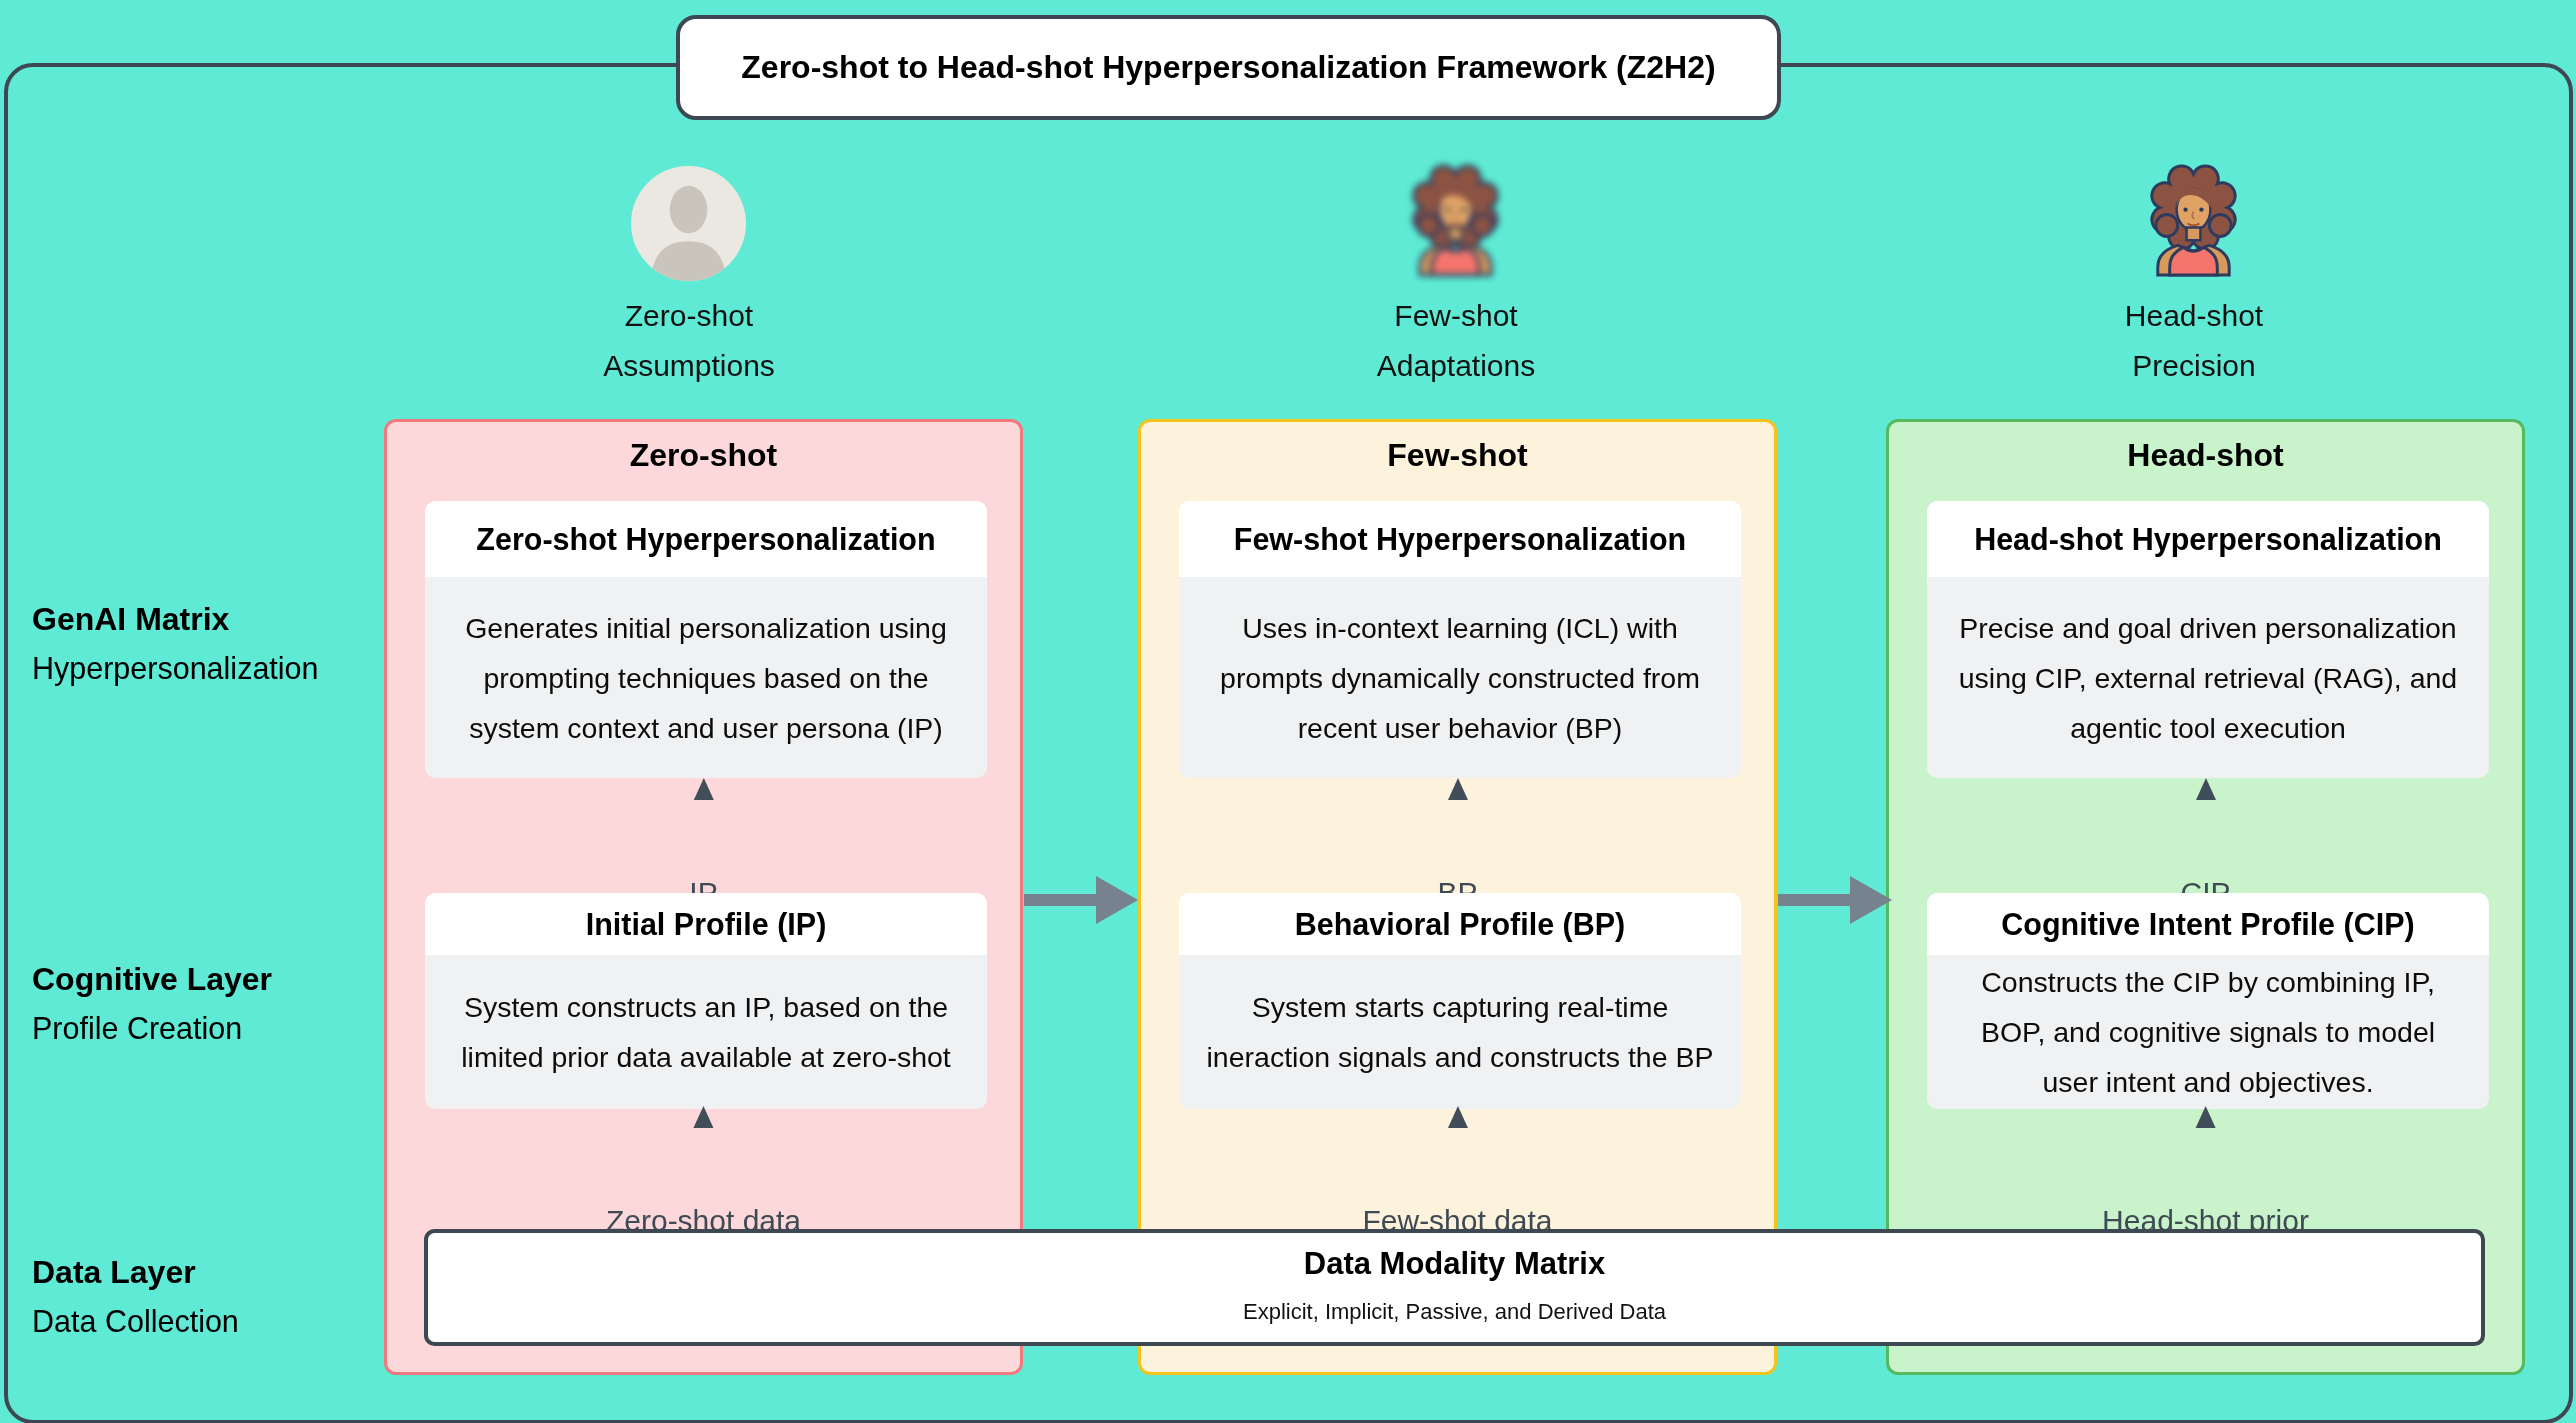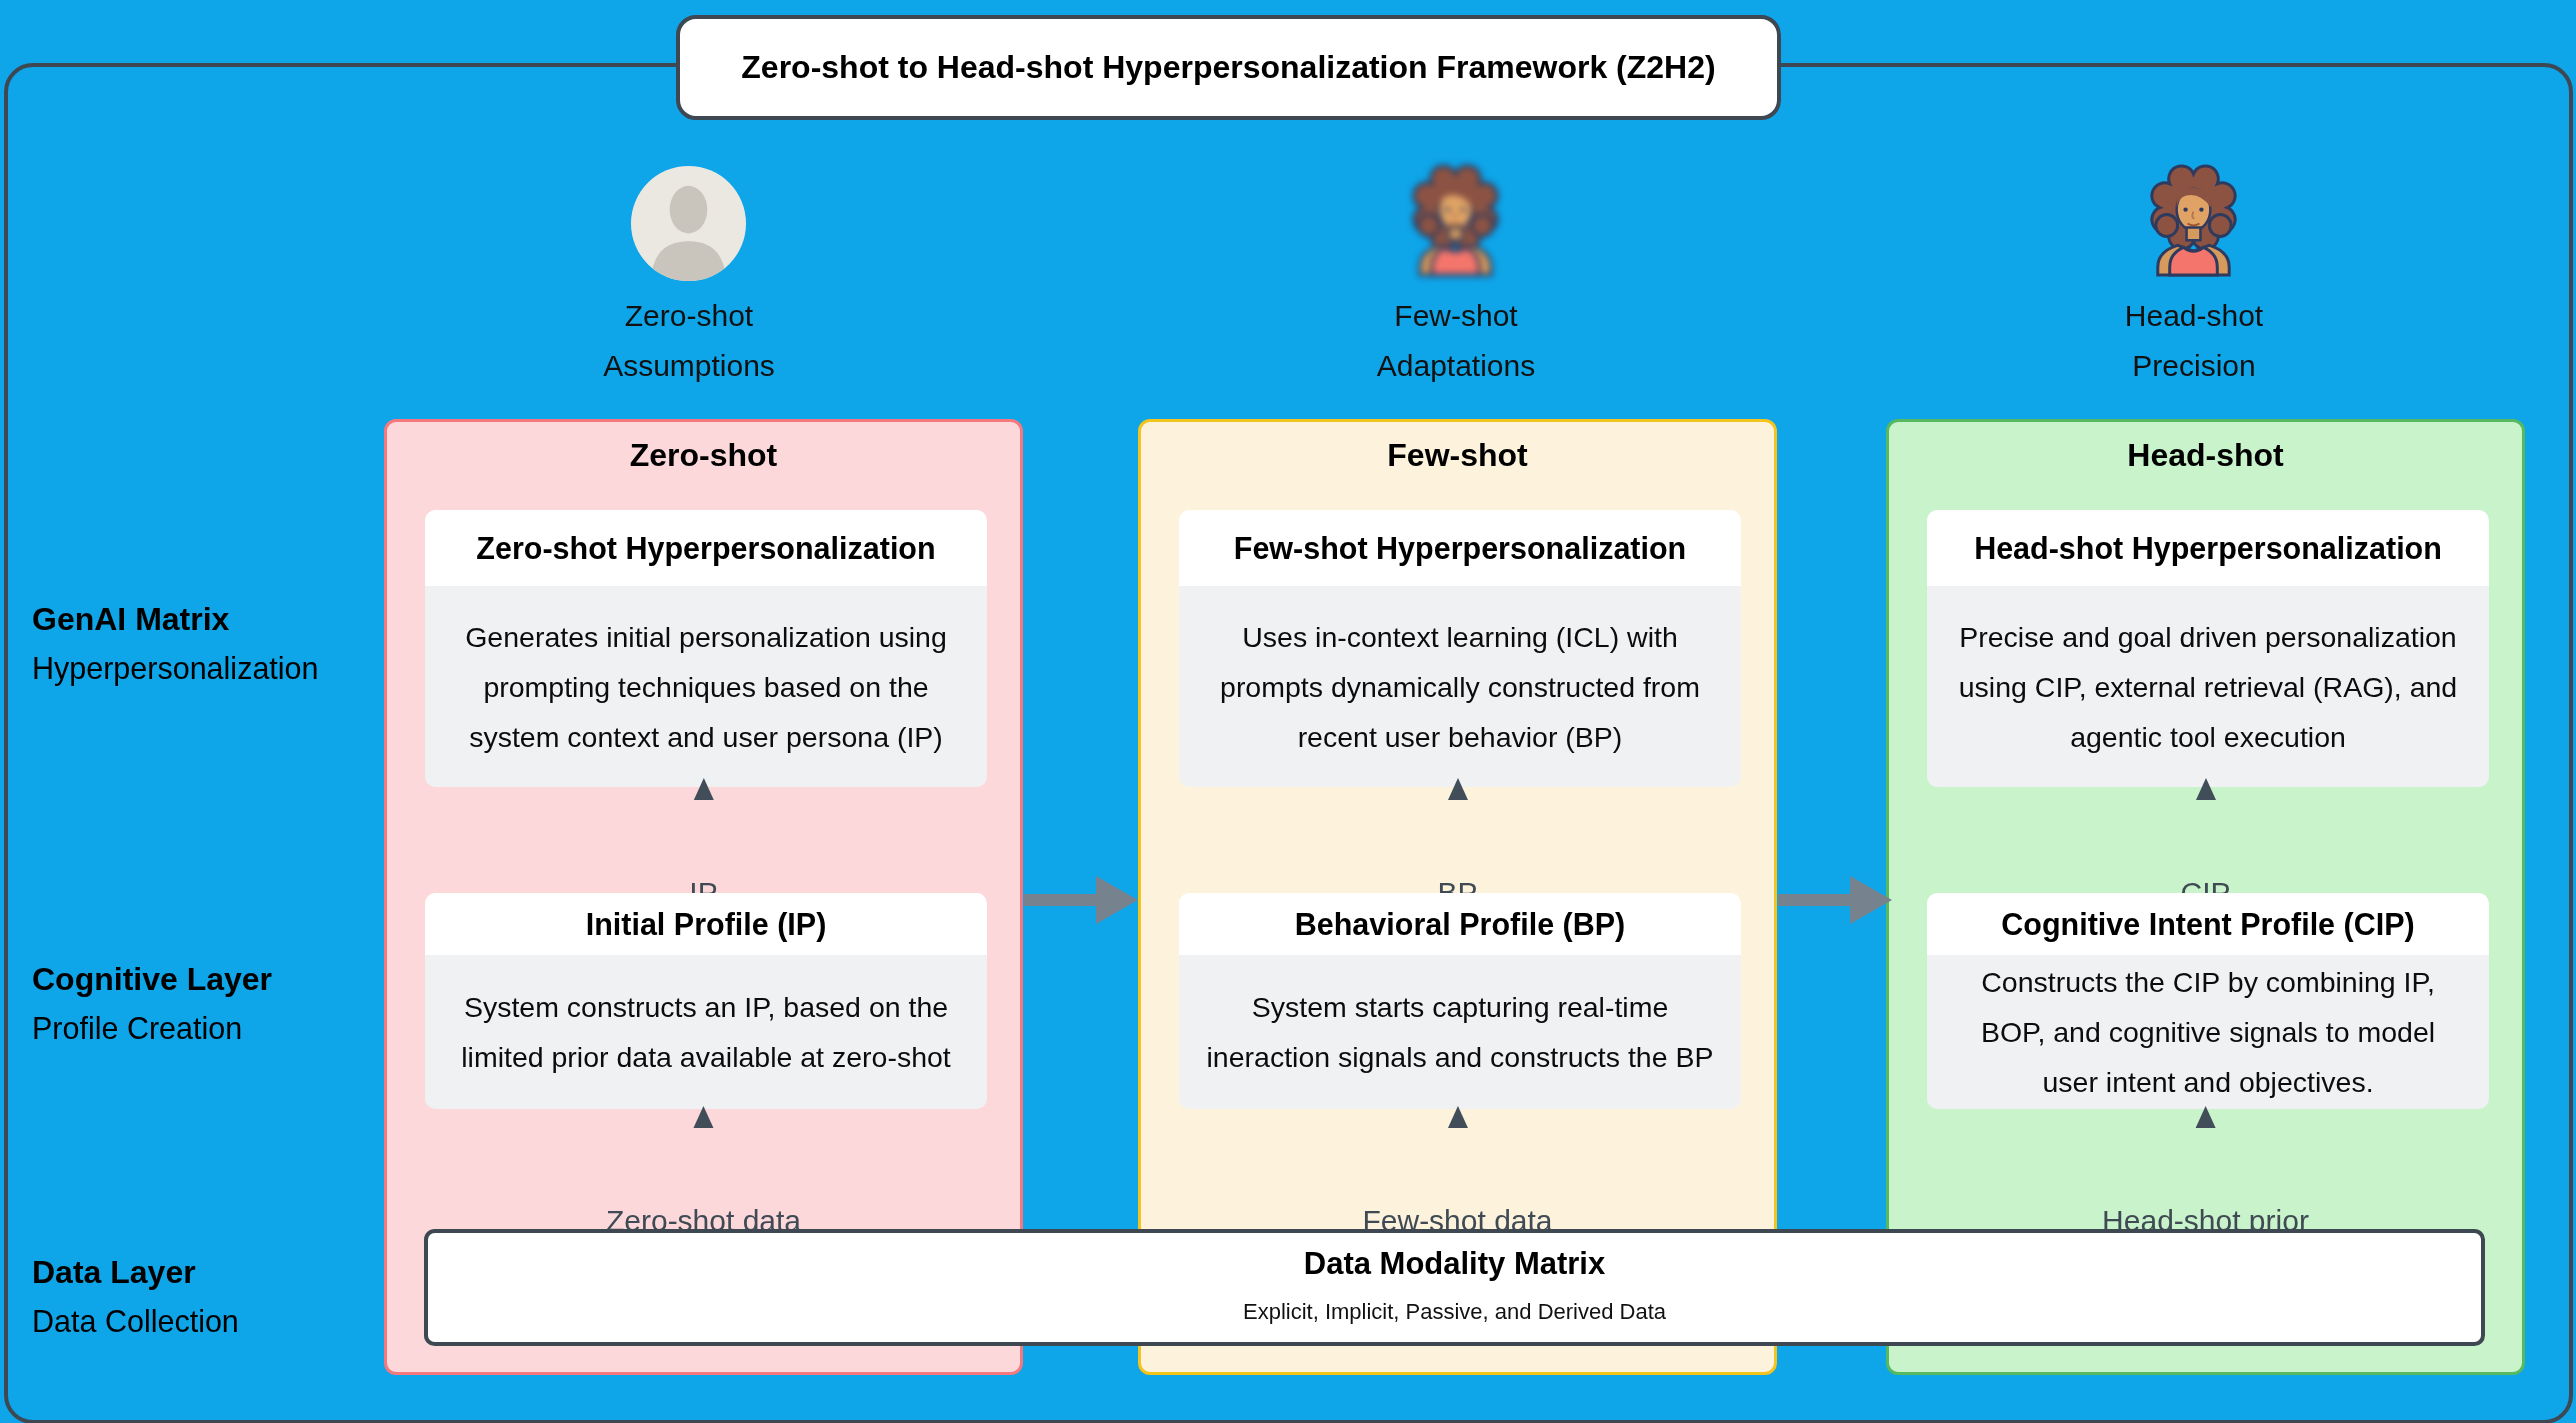--- a/index.html
+++ b/index.html
@@ -1,16 +1,16 @@
 <!DOCTYPE html>
 <html style="font-size:10.6px"><head>
 <meta charset="utf-8">
 <style>
   html,body{margin:0;padding:0;background:#fff;}
-  .stage{position:relative;width:2576px;height:1423px;background:#0ea5e9;
+  .stage{position:relative;width:2576px;height:1423px;background:#5eead4;
          font-family:"Liberation Sans",sans-serif;overflow:hidden;color:#000;}
 
   .frame{position:absolute;left:4px;top:63px;width:2561px;height:1353px;
          border:4.6px solid #3e4852;border-radius:29px;background:transparent;z-index:0;}
 
   .titlebox{position:absolute;left:676px;top:14.6px;width:1097px;height:97px;
             background:#ffffff;border:4.6px solid #3e4852;border-radius:20px;z-index:6;
             display:flex;align-items:center;justify-content:center;
             font-size:32px;font-weight:bold;}
 
@@ -29,21 +29,21 @@
        border:3.3px solid;border-radius:12px;z-index:1;}
   .colheader{position:absolute;top:14.6px;left:0;width:100%;text-align:center;
              font-size:32px;font-weight:bold;}
 
   .card{position:absolute;left:38px;width:562px;border-radius:10.6px;overflow:hidden;}
   .card .chead{background:#ffffff;display:flex;align-items:center;justify-content:center;
                font-size:30.5px;font-weight:bold;text-align:center;}
   .card .cbody{background:#f0f1f3;display:flex;align-items:center;justify-content:center;
                text-align:center;font-size:28.5px;line-height:50px;color:#0c0c0c;
                padding:0 24px;box-sizing:border-box;}
-  .card.top{top:88px;}
+  .card.top{top:79px;}
   .card.top .chead{height:76px;}
   .card.top .cbody{height:201px;}
   .card.bot{top:471px;}
   .card.bot .chead{height:62px;}
   .card.bot .cbody{height:154px;}
 
   .vconn{position:absolute;left:50%;transform:translateX(-50%);
          display:flex;flex-direction:column;align-items:center;gap:37px;}
   .vconn.z1{top:356px;height:115px;}
   .vconn.z2{top:684px;height:125px;}

